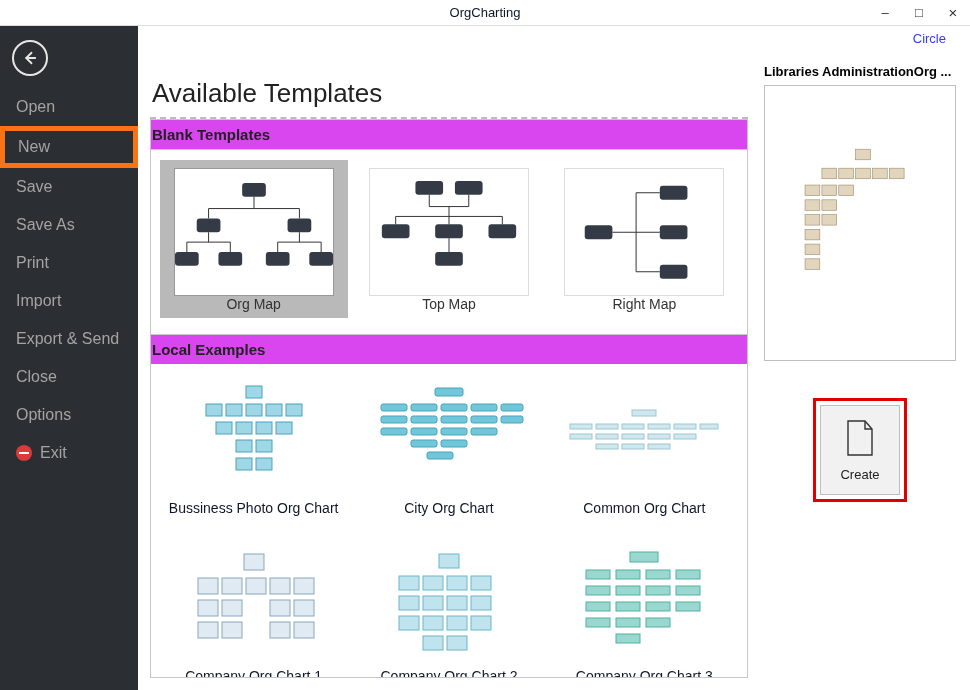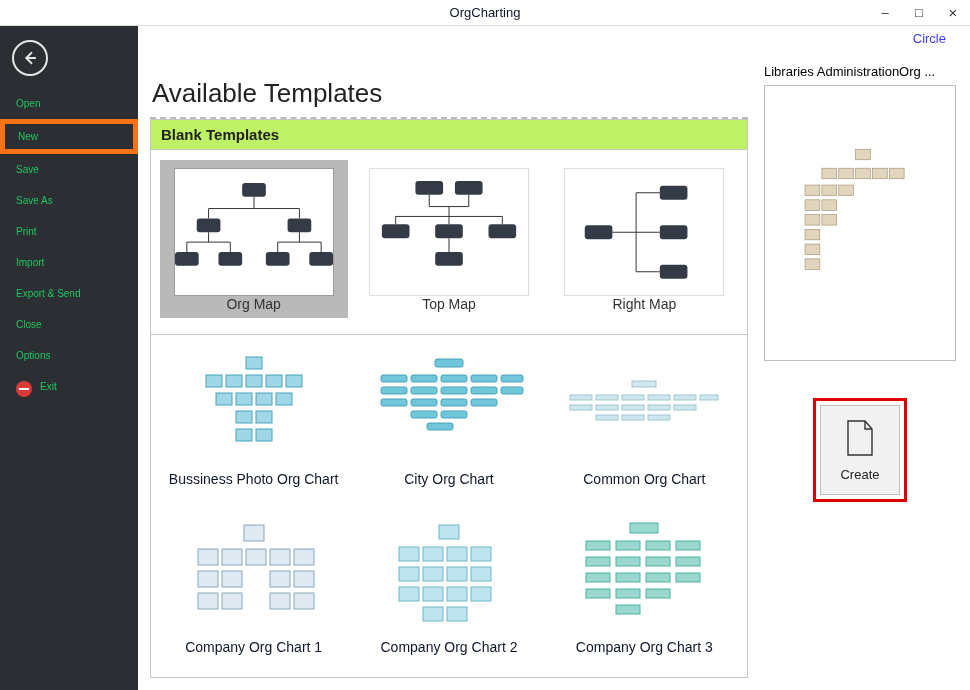--- a/index.html
+++ b/index.html
@@ -17,50 +17,50 @@
 
 .linkrow { height: 24px; display: flex; align-items: center; justify-content: flex-end; padding-right: 10px; }
 .linkrow a { color: #3a3af0; font-size: 13px; text-decoration: none; cursor: pointer; }
 
 
 .main { display: flex; height: calc(690px - 26px); }
 .sidebar { width: 138px; background: #2b2e33; color: #e6e6e6; display: flex; flex-direction: column; padding-top: 4px; }
 .back-btn { width: 36px; height: 36px; border: 2px solid #e6e6e6; border-radius: 50%; margin: 10px 0 12px 12px; display: flex; align-items: center; justify-content: center; cursor: pointer; }
 .back-btn svg { width: 18px; height: 18px; }
 .menu { list-style: none; }
-.menu li { padding: 10px 16px; font-size: 10px; color: #22c55e; cursor: pointer; display: flex; gap: 8px; }
+.menu li { padding: 10px 16px; font-size: 16px; color: #a3a3a3; cursor: pointer; display: flex; align-items: center; gap: 8px; }
 .menu li.highlight { border: 5px solid #f97316; padding: 7px 13px; }
 .exit-icon { width: 16px; height: 16px; background: #d93a3a; border-radius: 50%; position: relative; display: inline-block; }
 .exit-icon::after { content: ""; position: absolute; left: 3px; top: 7px; width: 10px; height: 2px; background: #fff; }
 
 .content { flex: 1; display: flex; }
 .center { flex: 1; padding: 0 12px 12px 12px; display: flex; flex-direction: column; min-width: 0; }
 .page-title { font-size: 26px; font-weight: 400; color: #222; margin: 28px 0 8px 2px; }
 .dash { border-top: 2px dashed #bbb; margin-bottom: 0; }
 
-.section-header { background: #bef264; border: 1px solid #c6c6c6; border-bottom: none; padding: 6px 10px; font-weight: bold; font-size: 15px; color: #222; }
+.section-header { background: #d946ef; border: 1px solid #c6c6c6; border-bottom: none; padding: 6px 1px; font-weight: bold; font-size: 15px; color: #222; }
 .section-body { border: 1px solid #c6c6c6; border-top: 1px solid #c6c6c6; padding: 10px 8px 16px 8px; }
 
 .tpl-grid { display: flex; flex-wrap: wrap; gap: 6px; justify-content: space-around; }
 .tpl { width: 188px; display: flex; flex-direction: column; align-items: center; gap: 0; cursor: pointer; padding-bottom: 6px; }
 .tpl.selected { background: #b9b9b9; }
 .thumb { width: 160px; height: 128px; background: #fff; display: flex; align-items: center; justify-content: center; border: 1px solid #ddd; margin-top: 8px; }
 .tpl.selected .thumb { border: 1px solid #999; }
 .tpl-label { font-size: 14px; color: #333; text-align: center; }
 
 .scroll { overflow-y: auto; border: 1px solid #c6c6c6; border-top: none; flex: 1; min-height: 0; }
 .local-body { padding: 16px 8px; }
 .local-grid { display: flex; flex-wrap: wrap; gap: 8px 6px; justify-content: space-around; }
 .local-tpl { width: 188px; display: flex; flex-direction: column; align-items: center; gap: 10px; cursor: pointer; margin-bottom: 24px; }
 .local-thumb { width: 160px; height: 110px; display: flex; align-items: center; justify-content: center; }
 .local-label { font-size: 14px; color: #0f172a; text-align: center; }
 
 
 .right { width: 210px; padding: 0 14px 7px 4px; display: flex; flex-direction: column; }
-.preview-title { font-size: 13px; font-weight: normal; margin: 14px 0 6px 0; white-space: nowrap; overflow: hidden; text-overflow: ellipsis; }
+.preview-title { font-size: 13px; font-weight: bold; margin: 14px 0 6px 0; white-space: nowrap; overflow: hidden; text-overflow: ellipsis; }
 .preview-box { border: 1px solid #bfbfbf; height: 276px; background: #fff; display: flex; align-items: center; justify-content: center; }
 .create-row { display: flex; justify-content: center; margin-top: 44px; }
 .create-btn { width: 80px; height: 90px; border: 1px solid #bfbfbf; background: #f1f1f1; display: flex; flex-direction: column; align-items: center; justify-content: center; gap: 10px; cursor: pointer; outline: 3px solid #e00000; outline-offset: 4px; }
 .create-btn svg { width: 30px; height: 38px; }
 .create-label { font-size: 13px; color: #222; }
 
 
 .thumb svg, .local-thumb svg, .preview-box svg { max-width: 100%; max-height: 100%; }
 </style>
 </head>
@@ -191,20 +191,21 @@
                 <rect x="96" y="13" width="28" height="14" rx="3" fill="#343a46"></rect>
                   <rect x="96" y="53" width="28" height="14" rx="3" fill="#343a46"></rect>
                   <rect x="96" y="93" width="28" height="14" rx="3" fill="#343a46"></rect>
               </svg>
             </div>
             <div class="tpl-label">Right Map</div>
           </div>
         </div>
       </div>
 
+      <div class="section-header" style="border-top:none">Local Examples</div>
       <div class="scroll">
         <div class="local-body">
           <div class="local-grid">
             <div class="local-tpl">
               <div class="local-thumb">
                 <svg viewBox="0 0 160 110">
                   <g fill="#9fd7e6" stroke="#4aa3bb">
                     <rect x="72" y="6" width="16" height="12"></rect>
                     <rect x="32" y="24" width="16" height="12"></rect>
                       <rect x="52" y="24" width="16" height="12"></rect>

